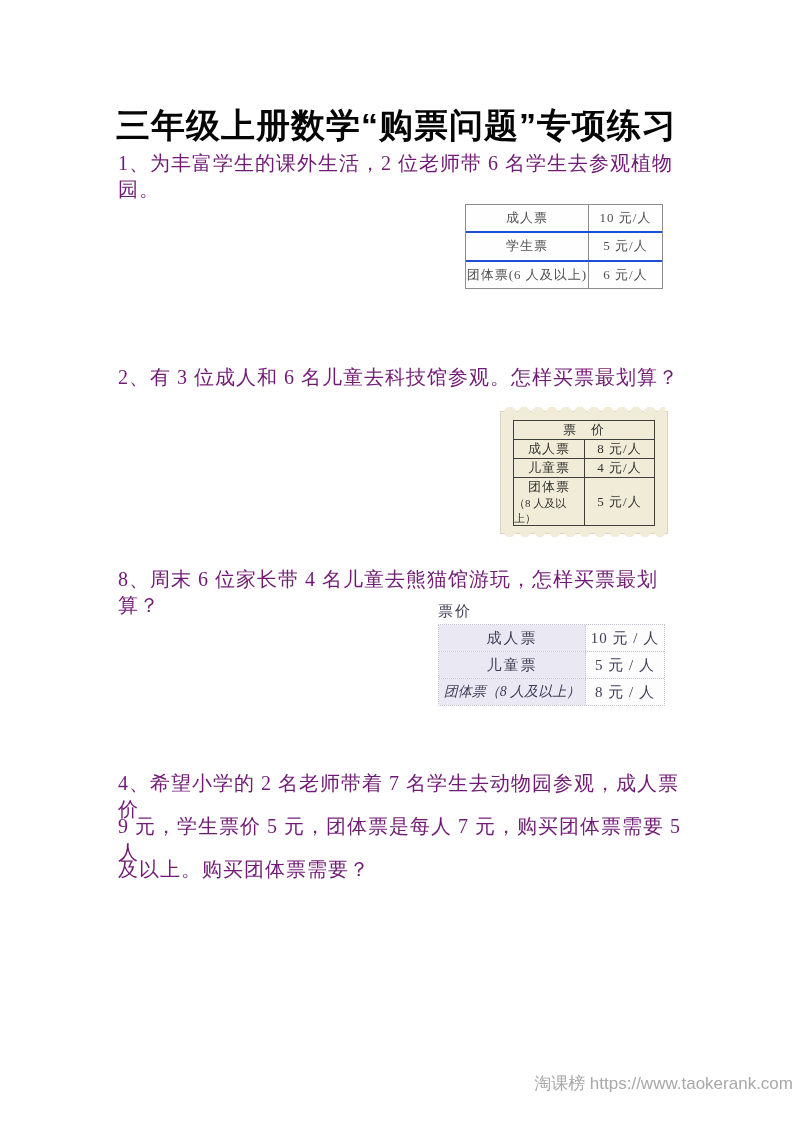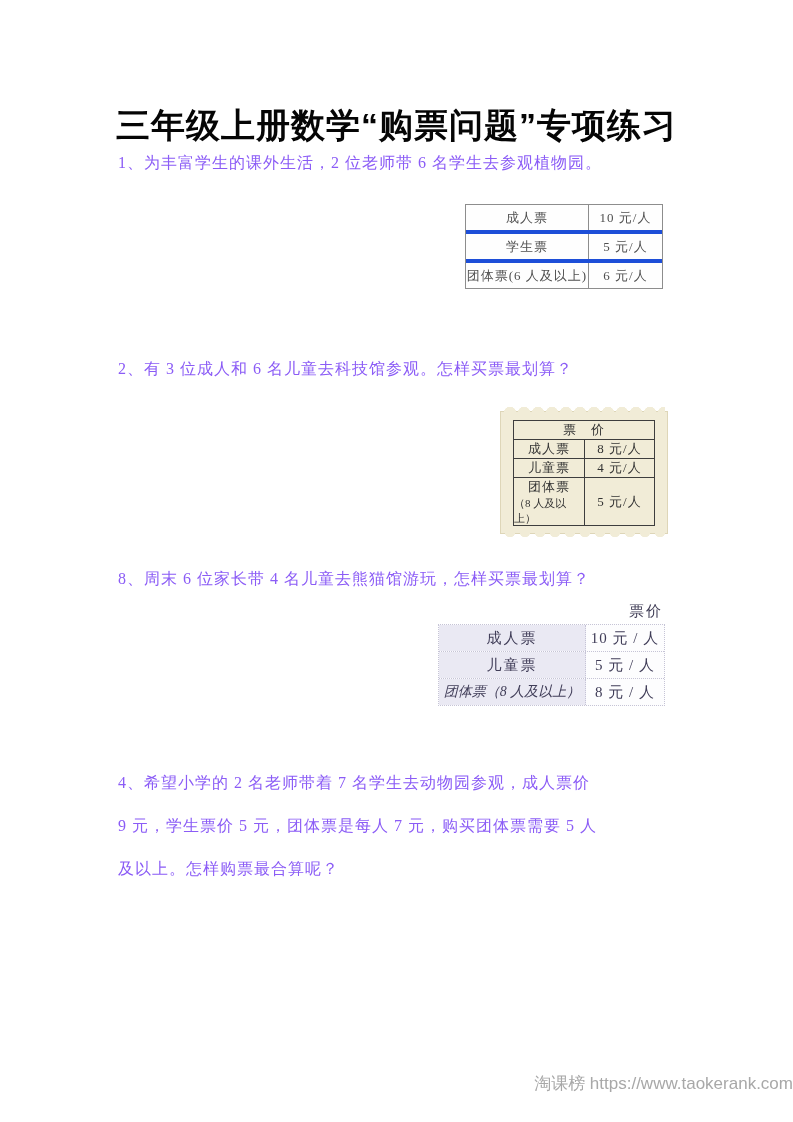--- a/index.html
+++ b/index.html
@@ -10,35 +10,35 @@
   }
 
   
   .doc-title {
     position:absolute; top:76px; left:0; width:100%;
     text-align:center; font-family:"Liberation Sans", sans-serif;
     font-weight:bold; font-size:34px; letter-spacing:1px; color:#050505;
   }
 
   
-  .q-text { position:absolute; left:118px; width:580px; font-size:16px; letter-spacing:1px; color:#8b5cf6;font-family:Liberation Serif, serif; }
+  .q-text { position:absolute; left:118px; width:580px; font-size:20px; letter-spacing:1px; color:#701a75;font-family:Liberation Serif, serif; }
   .q-line { height:40px; line-height:26px; }
   #q1-text { top:146px; }
-  #q2-text { top:352px; }
+  #q2-text { top:360px; }
   #q3-text { top:562px; }
   #q4-text { top:766px; }
   #q4-text .q-line { height:43px; }
 
   
   .t1 {
     position:absolute; left:465px; top:200px; width:196px; height:83px;
     border:1px solid #8d8d8d; display:flex; flex-direction:column;
     background:#fefefe; font-size:13px; color:#4f4f4f; letter-spacing:1px;
   }
-  .t1-row { flex:1; display:flex; border-top:4px solid #1d4ed8; }
+  .t1-row { flex:1; display:flex; border-top:2px solid #1d4ed8; }
   .t1-row:first-child { border-top:none; }
   .t1-label { width:122px; border-right:1px solid #8d8d8d; display:flex; align-items:center; justify-content:center; }
   .t1-price { flex:1; display:flex; align-items:center; justify-content:center; }
 
   
   .t2-wrap {
     position:absolute; left:500px; top:407px; width:166px; height:121px;
     background:#f1ecd7; border:1px solid #ded6b8;text-decoration:underline;
   }
   .t2-scallop-top {
@@ -58,21 +58,21 @@
   }
   .t2-header { height:25px; border-bottom:1px solid #3e3e3e; display:flex; align-items:center; justify-content:center; }
   .t2-row { height:25px; display:flex; border-bottom:1px solid #3e3e3e; }
   .t2-row:last-child { border-bottom:none; flex:1; height:auto; }
   .t2-label { width:70px; border-right:1px solid #3e3e3e; display:flex; flex-direction:column; align-items:center; justify-content:center; }
   .t2-sublabel { font-size:11px; letter-spacing:0; }
   .t2-price { flex:1; display:flex; align-items:center; justify-content:center; }
 
   
   .t3-title {
-    position:absolute; left:438px; top:598px; width:225px; text-align:right;
+    position:absolute; left:438px; top:598px; width:225px; text-align:left;
     font-size:15px; letter-spacing:2px; color:#3f3c55;
   }
   .t3 {
     position:absolute; left:438px; top:620px; width:225px; height:80px;
     display:flex; flex-direction:column; border:1px dotted #c6c4d6;
     font-size:15px; color:#403d58; background:#fdfdfe;
   }
   .t3-row { flex:1; display:flex; border-top:1px dotted #c6c4d6; }
   .t3-row:first-child { border-top:none; }
   .t3-label { width:146px; background:#eae9f3; border-right:1px dotted #c6c4d6; display:flex; align-items:center; justify-content:center; letter-spacing:2px; }
@@ -158,18 +158,18 @@
     </div>
     <div class="t3-row">
       <div class="t3-label">团体票（8 人及以上）</div>
       <div class="t3-price">8 元 / 人</div>
     </div>
   </div>
 
   <div class="q-text" id="q4-text">
     <div class="q-line">4、希望小学的 2 名老师带着 7 名学生去动物园参观，成人票价</div>
     <div class="q-line">9 元，学生票价 5 元，团体票是每人 7 元，购买团体票需要 5 人</div>
-    <div class="q-line">及以上。怎样购票最合算呢？</div>
+    <div class="q-line">及以上。购买团体票需要？</div>
   </div>
 
   <div class="watermark">淘课榜 https://www.taokerank.com</div>
 
 </div>
 
 </body></html>

